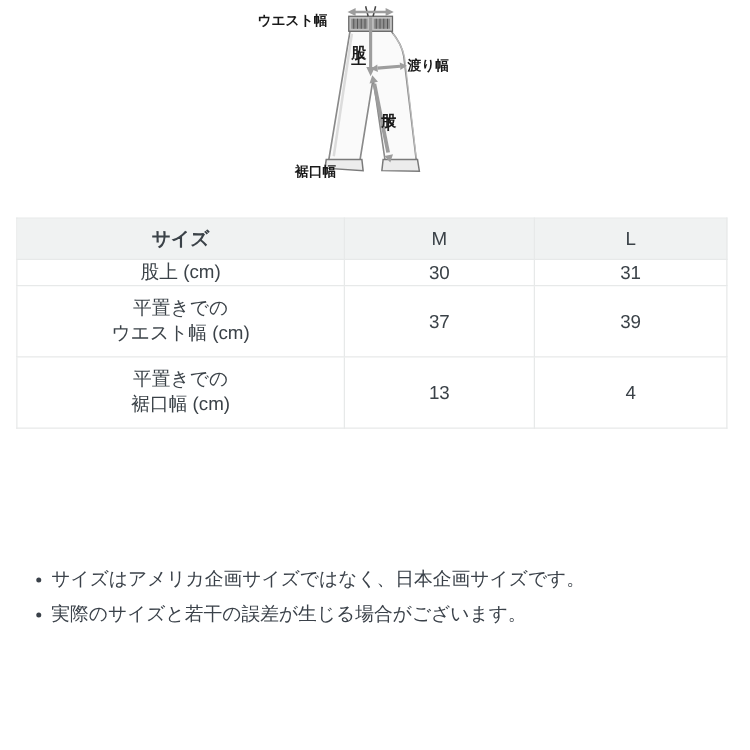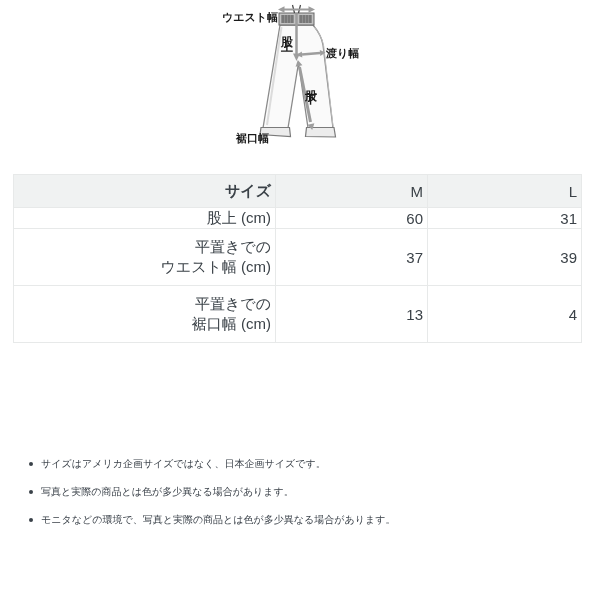--- a/index.html
+++ b/index.html
@@ -31,37 +31,37 @@
     color: #1a1a1a;
     white-space: nowrap;
     line-height: 1;
   }
   .dlabel.vert {
     writing-mode: vertical-rl;
     text-orientation: upright;
     font-size: 12px;
     letter-spacing: 3px;
   }
-  .lbl-waist  { right: 152px; top: 12px; }
+  .lbl-waist  { right: 168px; top: 12px; }
   .lbl-rise   { left: 71px;  top: 27px; }
   .lbl-thigh  { left: 116px; top: 48px; }
   .lbl-inseam { left: 95px;  top: 81px; }
   .lbl-hem    { left: 26px;  top: 133px; }
 
   
   .size-table {
     position: absolute;
     left: 13px;
     top: 174px;
     width: 568px;
     border-collapse: collapse;
     table-layout: fixed;
     font-size: 15px;
     color: #3b4248;
-    text-align: right;
+    text-align: center;
     border-radius: 16px;
   }
   .size-table th, .size-table td {
     border: 1px solid #e7e9e9;
     padding: 0 4px;
     vertical-align: middle;
   }
   .size-table thead th {
     background: #f0f2f2;
     height: 33px;
@@ -82,21 +82,21 @@
     top: 455px;
     margin: 0;
     padding: 0;
     list-style: none;
     width: 560px;
   }
   .notes li {
     position: relative;
     padding-left: 19px;
     margin-bottom: 11px;
-    font-size: 10px;
+    font-size: 15px;
     line-height: 17px;
     color: #3a4149;
     white-space: nowrap;
   }
   .notes li::before {
     content: "";
     position: absolute;
     left: 7px;
     top: 6.5px;
     width: 4px;
@@ -160,37 +160,36 @@
     <thead>
       <tr>
         <th class="first">サイズ</th>
         <th>M</th>
         <th>L</th>
       </tr>
     </thead>
     <tbody>
       <tr>
         <td class="lbl-cell">股上 (cm)</td>
-        <td>60</td>
+        <td>30</td>
         <td>31</td>
       </tr>
       <tr class="dbl">
         <td class="lbl-cell">平置きでの
 ウエスト幅 (cm)</td>
         <td>37</td>
         <td>39</td>
       </tr>
       <tr class="dbl">
         <td class="lbl-cell">平置きでの
 裾口幅 (cm)</td>
         <td>13</td>
         <td>4</td>
       </tr>
     </tbody>
   </table>
 
   <ul class="notes">
     <li>サイズはアメリカ企画サイズではなく、日本企画サイズです。</li>
-    <li>写真と実際の商品とは色が多少異なる場合があります。</li>
-    <li>モニタなどの環境で、写真と実際の商品とは色が多少異なる場合があります。</li>
+    <li>実際のサイズと若干の誤差が生じる場合がございます。</li>
   </ul>
 
 </div>
 
 </body></html>

